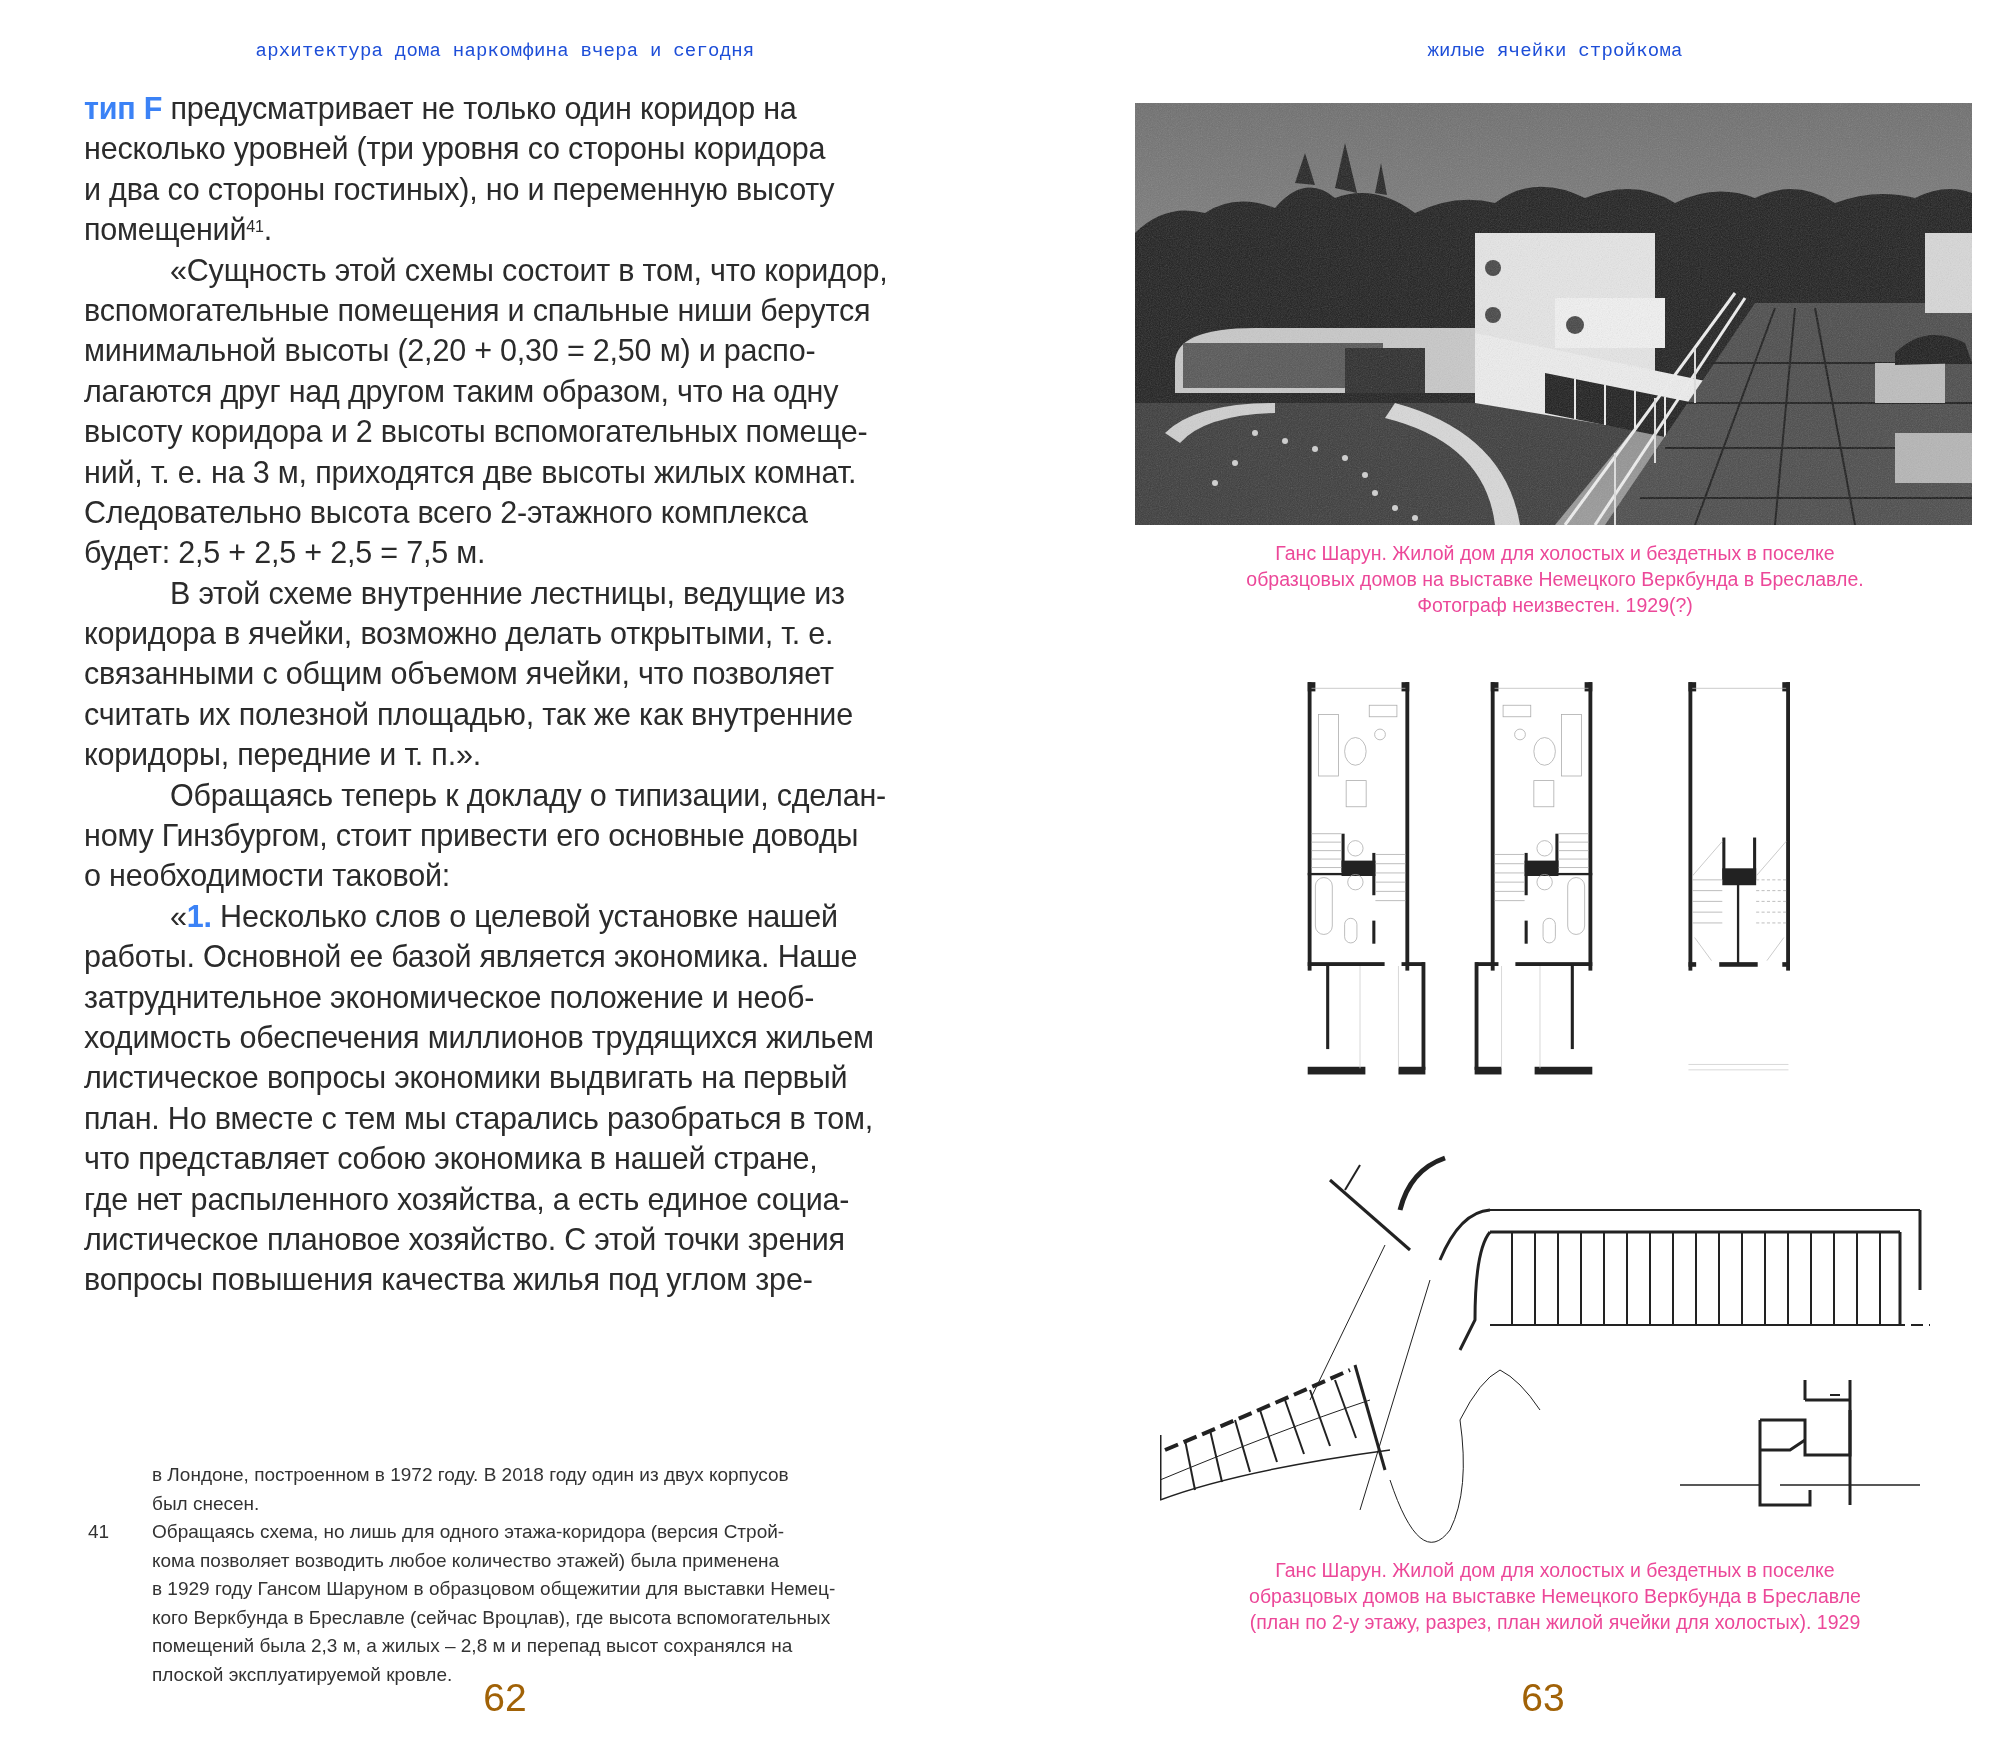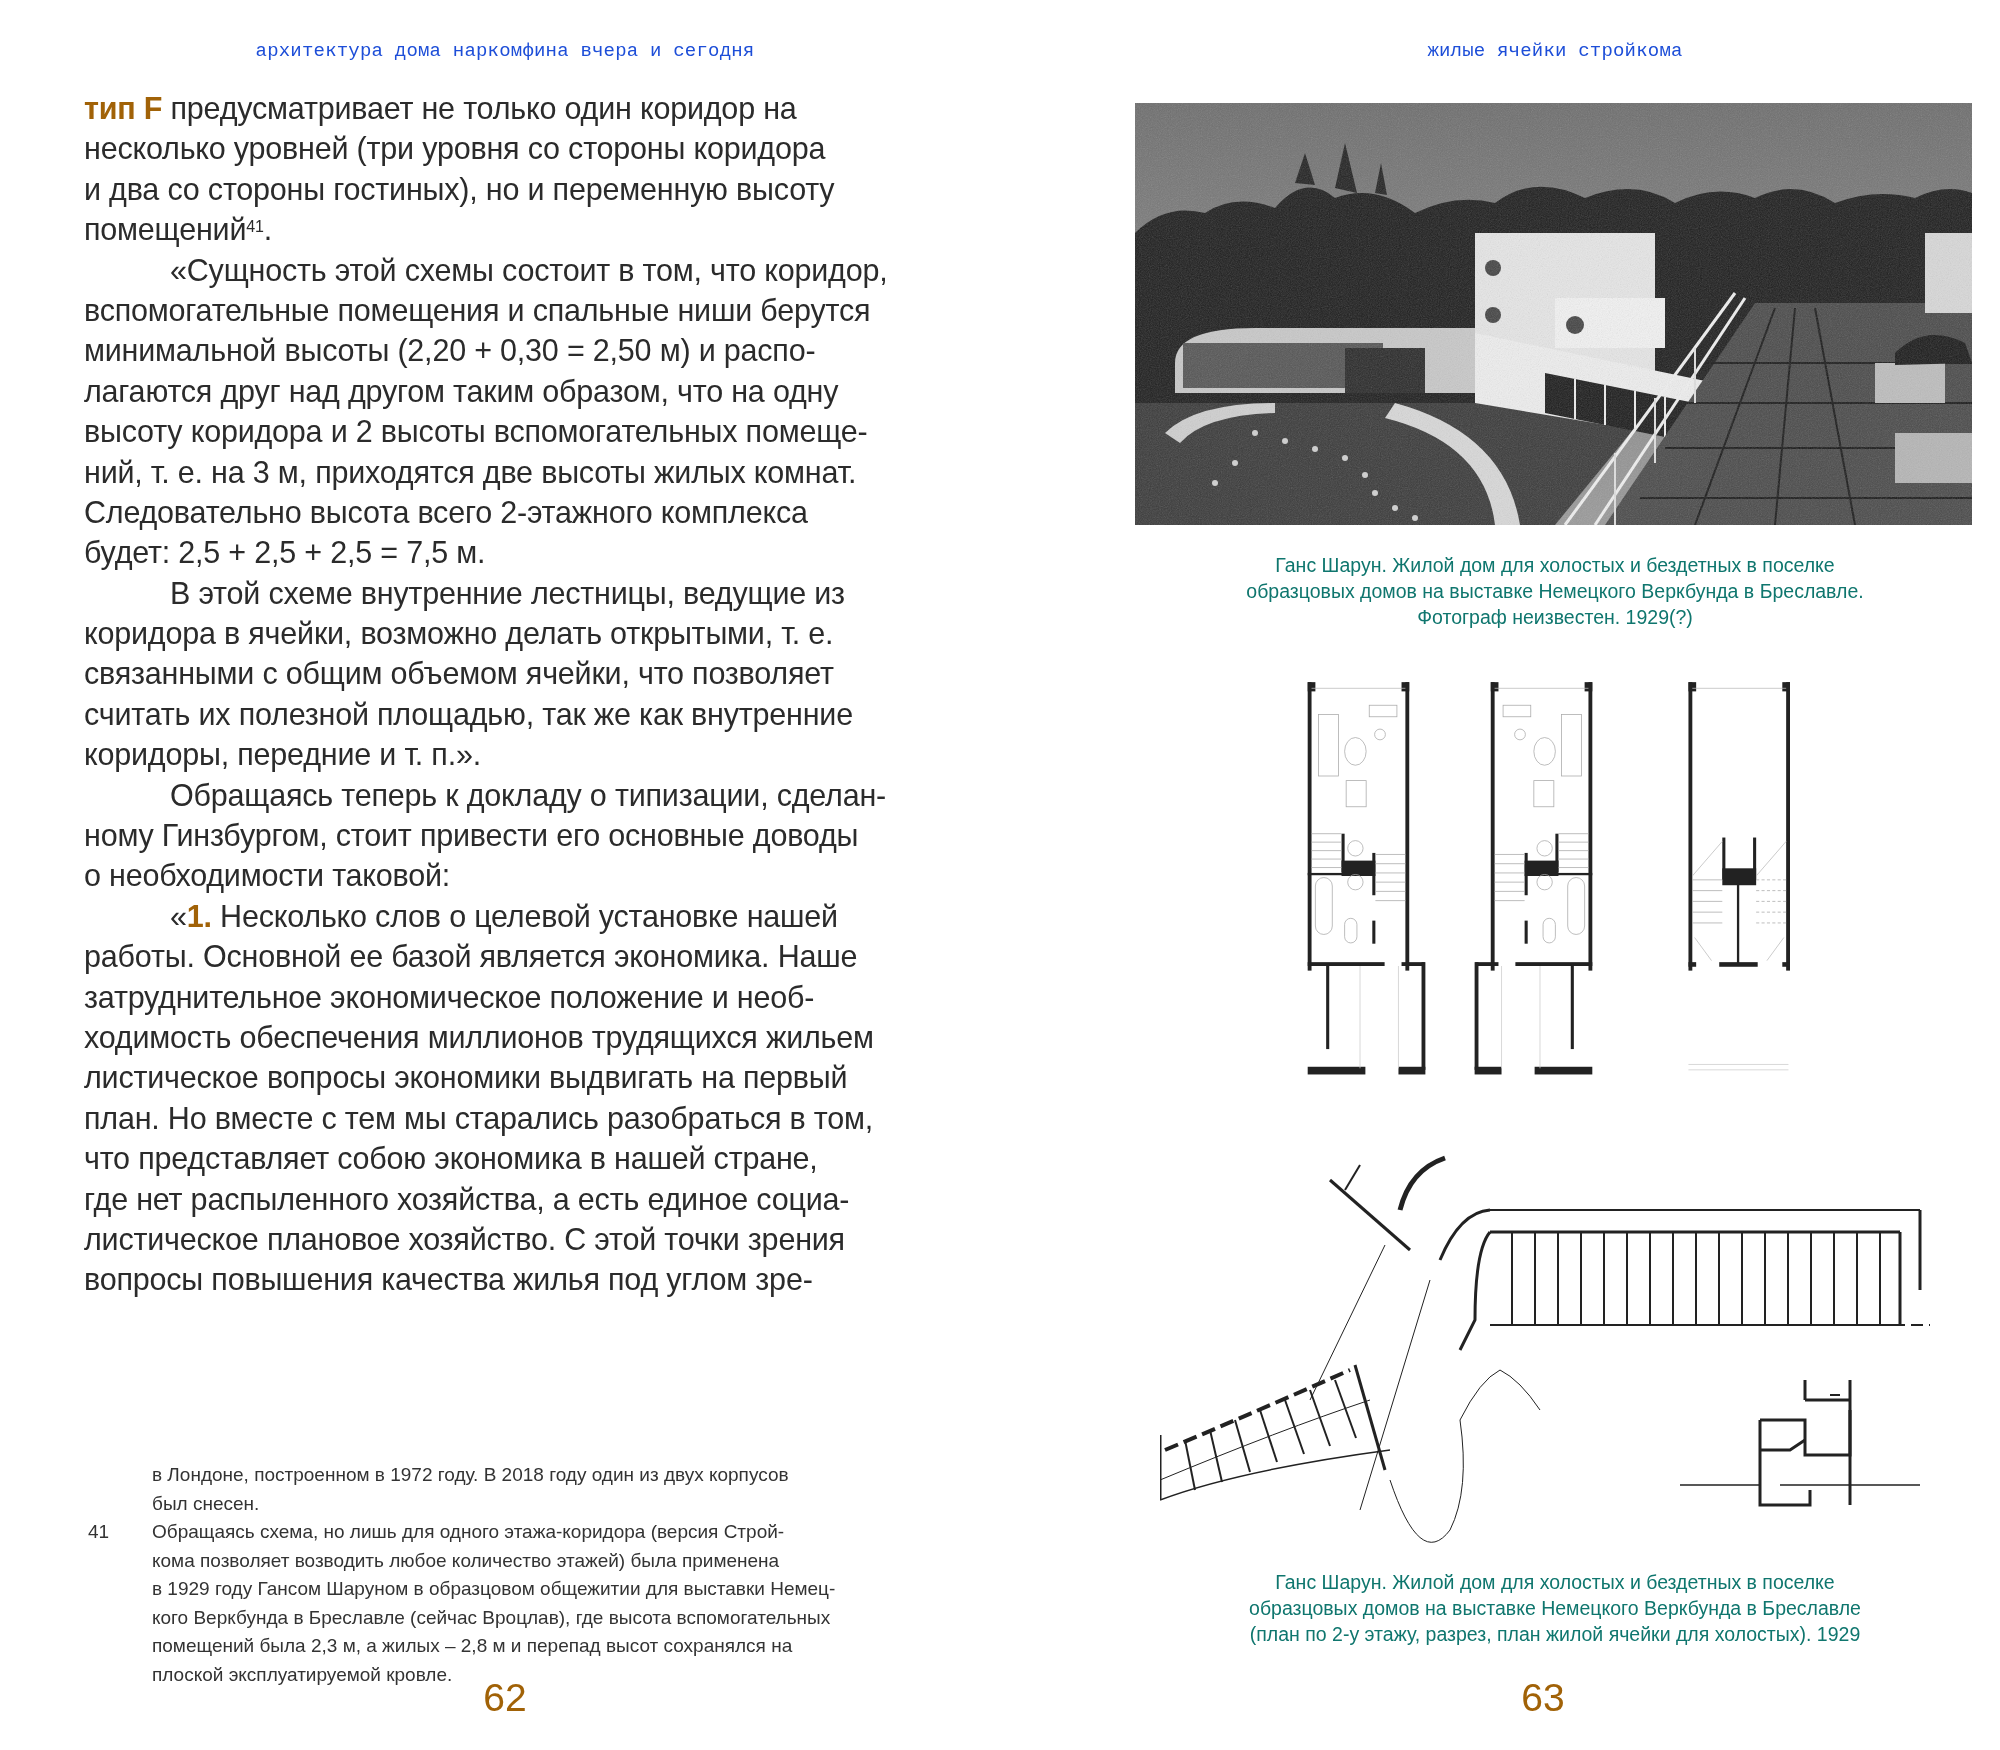--- a/index.html
+++ b/index.html
@@ -4,28 +4,28 @@
 <style>
   html, body { margin:0; padding:0; background:#ffffff; }
   body { width:2000px; height:1750px; position:relative; overflow:hidden; font-family:"Liberation Sans", sans-serif; color:#2a2a2a; }
   .page { position:absolute; top:0; height:1750px; }
   .page-left { left:0; width:1000px; }
   .page-right { left:1000px; width:1000px; }
   .running-head { position:absolute; top:40px; font-size:19px; color:#1d4ed8; letter-spacing:0.2px; white-space:nowrap; transform:translateX(-50%);font-family:Liberation Mono, monospace; }
   .body-text { position:absolute; left:84px; top:88px; width:860px; }
   .line { font-size:30.5px; line-height:40.4px; height:40.4px; white-space:nowrap; color:#2b2b2b; letter-spacing:-0.2px; }
   .line.indent { padding-left:86px; }
-  .bold { font-weight:bold; color:#a16207; }
+  .bold { font-weight:bold; color:#3b82f6; }
   sup.fn { font-size:16px; vertical-align:top; position:relative; top:-2px; }
   .footnotes { position:absolute; left:84px; top:1461px; width:880px; }
   .fn-line { font-size:19px; line-height:28.5px; height:28.5px; white-space:nowrap; color:#333; padding-left:68px; position:relative; }
   .fn-num { position:absolute; left:4px; top:0; }
   .page-number { position:absolute; top:1676px; font-size:39px; color:#a16207; transform:translateX(-50%); }
   .photo { position:absolute; left:135px; top:103px; width:837px; height:422px; overflow:hidden; background:#3a3a3a; }
-  .caption { position:absolute; text-align:center; font-size:19.5px; line-height:26px; color:#0f766e; white-space:nowrap; transform:translateX(-50%);margin-top:12px; }
+  .caption { position:absolute; text-align:center; font-size:19.5px; line-height:26px; color:#ec4899; white-space:nowrap; transform:translateX(-50%); }
   .plans { position:absolute; left:225px; top:676px; width:650px; height:400px; }
   .siteplan { position:absolute; left:160px; top:1150px; width:810px; height:400px; }
 </style>
 </head>
 <body>
 
 <div class="page page-left">
   <div class="running-head" style="left:505px;">архитектура дома наркомфина вчера и сегодня</div>
 
   <div class="body-text" id="body-text">

